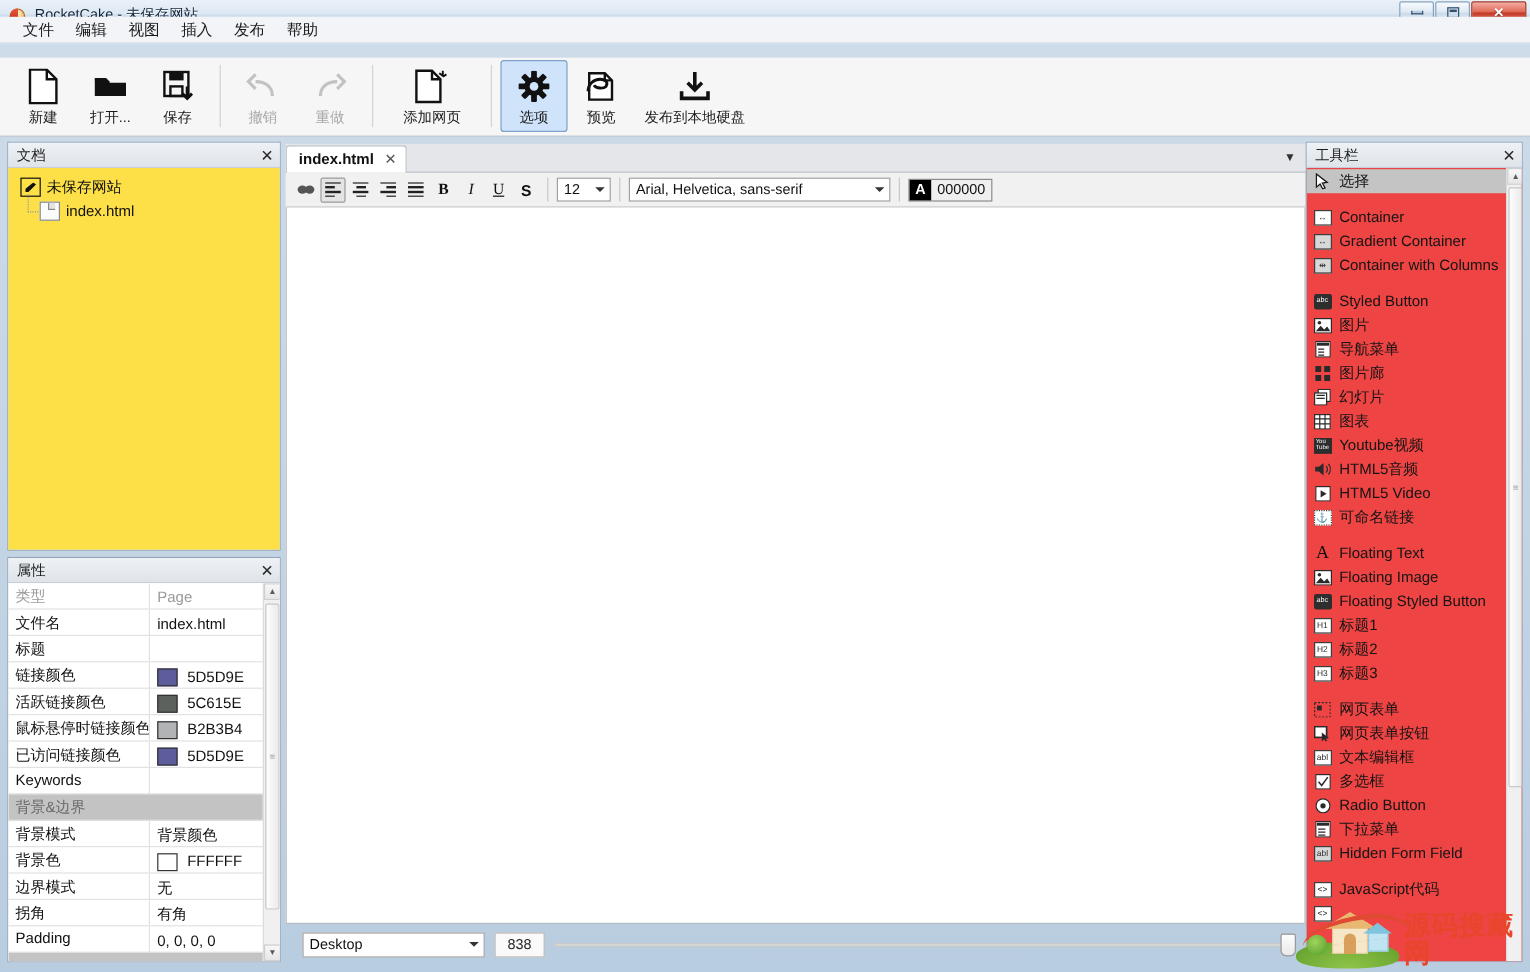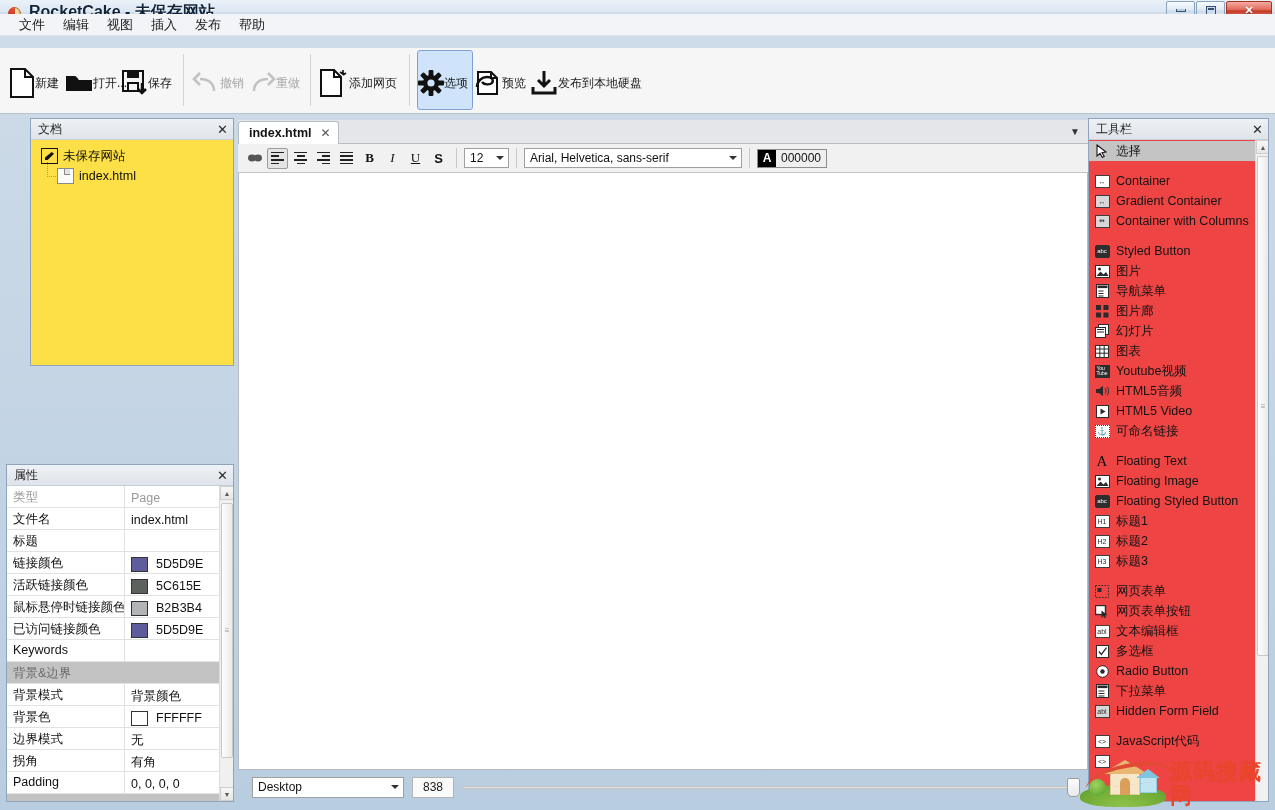--- a/index.html
+++ b/index.html
@@ -33,21 +33,21 @@
     border-radius: 50%;
     background: radial-gradient(circle at 35% 30%, #fff8e6 0%, #f3d79a 45%, #d98a3c 100%);
     border: 1px solid #b5671f;
   }
   #title-icon .cake-r {
     position: absolute; left: 1px; top: 2px; width: 7px; height: 14px;
     border-radius: 7px 0 0 7px;
     background: linear-gradient(to bottom, #e8553a, #b32414);
   }
   #title-text {
-    font-size: 16px; color: #10243a; font-weight: bold;
+    font-size: 12px; color: #10243a; font-weight: normal;
     text-shadow: 0 1px 0 #ffffff;
     white-space: nowrap;
   }
   #win-buttons {
     position: absolute; right: 3px; top: 1px; display: flex; gap: 1px;
   }
   .winbtn {
     width: 29px; height: 19px;
     border: 1px solid #8aa3bd;
     border-radius: 2px;
@@ -79,21 +79,21 @@
 
   
   #ribbon {
     position: absolute; left: 0; top: 48px; width: 1275px; height: 66px;
     background: #f6f6f6;
     border-bottom: 1px solid #b8c4d0;
     display: flex; align-items: flex-start; padding: 2px 0 0 8px;
   }
   .tbtn {
     width: 56px; height: 60px;
-    display: flex; align-items: center; justify-content: flex-start;
+    display: flex; flex-direction: column; align-items: center; justify-content: flex-start;
     padding-top: 5px;
     border: 1px solid transparent; border-radius: 3px;
     cursor: default;
   }
   .tbtn.wide { width: 84px; }
   .tbtn.xwide { width: 100px; }
   .tbtn.selected {
     background: #cfe4fa; border-color: #7da2cc;
   }
   .tbtn .glyph { height: 32px; display: flex; align-items: center; justify-content: center; }
@@ -112,21 +112,21 @@
   .panel-head {
     height: 21px; flex: none;
     background: linear-gradient(to bottom, #eef1f5 0%, #dfe4ea 100%);
     border-bottom: 1px solid #c6ced8;
     display: flex; align-items: center; justify-content: space-between;
     padding: 0 5px 0 7px;
   }
   .panel-title { font-size: 12px; color: #1d1d1d; }
   .panel-close { font-size: 13px; color: #2b2b2b; cursor: default; line-height: 1; }
 
-  #doc-panel { position: absolute; left: 0; top: 0; right: 0; height: 248px; margin-left: 24px; }
+  #doc-panel { position: absolute; left: 0; top: 0; right: 0; height: 341px; }
   #doc-tree { flex: 1; background: #fde047; padding: 6px 4px; overflow: hidden; }
   .tree-row { display: flex; align-items: center; height: 20px; font-size: 12.5px; color: #111; }
   .tree-row .tico { width: 17px; height: 16px; margin-right: 5px; flex: none; position: relative; }
   .tree-root { padding-left: 6px; }
   .tree-child { padding-left: 22px; position: relative; }
   .tree-child::before {
     content:""; position:absolute; left: 12px; top: -4px; width: 8px; height: 14px;
     border-left: 1px dotted #9a9a9a; border-bottom: 1px dotted #9a9a9a;
   }
   .ico-site {

